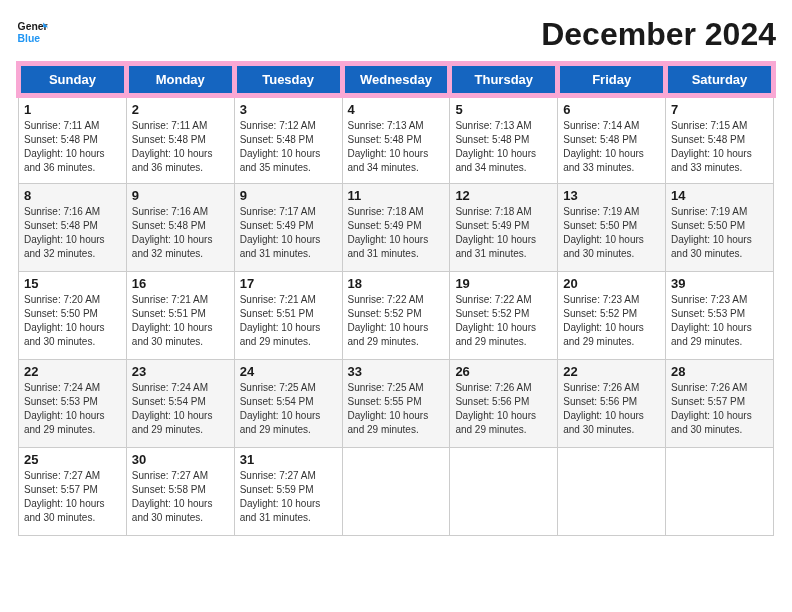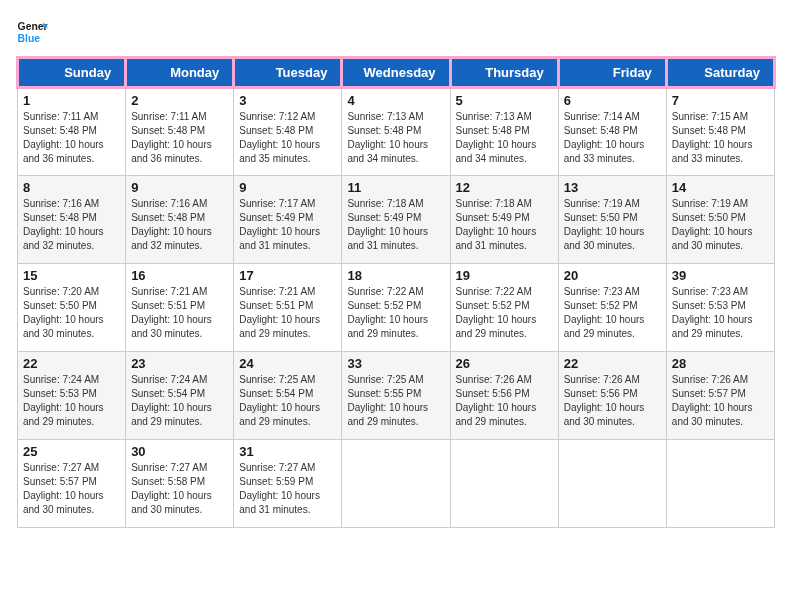--- a/index.html
+++ b/index.html
@@ -38,25 +38,25 @@
       color: #444;
     }
     .calendar-table {
       width: 100%;
       border-collapse: collapse;
       font-size: 11px;
     }
     .calendar-table th {
       background-color: #1565C0;
       color: #fff;
-      text-align: right;
+      text-align: center;
       padding: 6px 13px;
       font-size: 13px;
       font-weight: bold;
-      border: 3px solid #f9a8d4;
+      border: 5px solid #f9a8d4;
     }
     .calendar-table td {
       vertical-align: top;
       padding: 4px 5px;
       border: 1px solid #ccc;
       height: 88px;
       width: calc(100% / 7);
       background: #fff;
     }
     .calendar-table tr:nth-child(even) td {
@@ -83,20 +83,21 @@
 
 <div class="header-area">
   <div class="logo">
     <svg class="logo-icon" viewBox="0 0 40 40">
       <text x="2" y="18" font-size="13" font-weight="bold" fill="#1a1a1a">General</text>
       <text x="2" y="32" font-size="13" font-weight="bold" fill="#2196F3">Blue</text>
       <polygon points="34,8 40,14 34,14" fill="#2196F3"></polygon>
     </svg>
   </div>
   <div class="title-area">
+    <div class="month-title">December 2024</div>
   </div>
 </div>
 
 <table class="calendar-table">
   <thead>
     <tr>
       <th>Sunday</th>
       <th>Monday</th>
       <th>Tuesday</th>
       <th>Wednesday</th>

